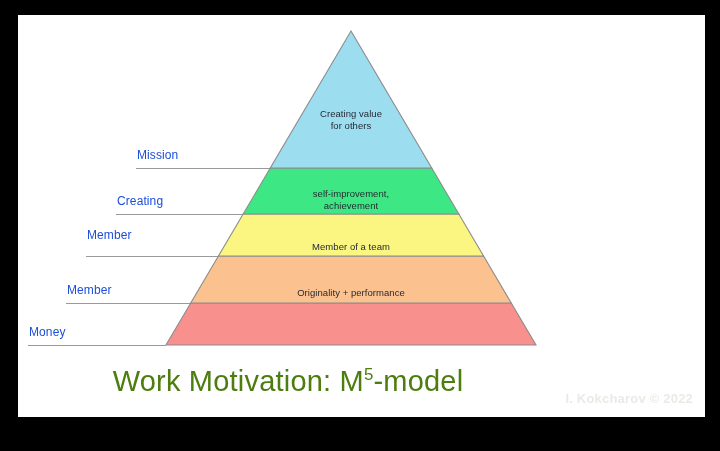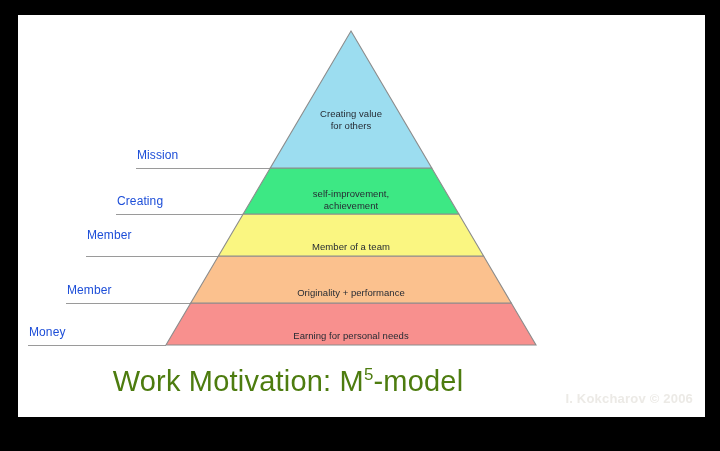--- a/index.html
+++ b/index.html
@@ -146,24 +146,23 @@
       <div class="band-caption" style="left:333px; top:173px;">self-improvement,
 achievement</div>
 
       <div class="band-caption" style="left:333px; top:93px;">Creating value
 for others</div>
 
       <div class="band-caption" style="left:333px; top:226px;">Member of a team</div>
 
       <div class="band-caption" style="left:333px; top:272px;">Originality + performance</div>
 
-      <div class="band-caption" style="left:333px; top:315px;">Earning for personal needs</div>
 
       <div id="title">
         
         <span>Work Motivation: M</span><sup>5</sup><span>-model</span>
       </div>
 
-      <div id="credit">I. Kokcharov © 2006</div>
+      <div id="credit">I. Kokcharov © 2022</div>
 
     </div>
   </div>
 </div>
 
 </body></html>

